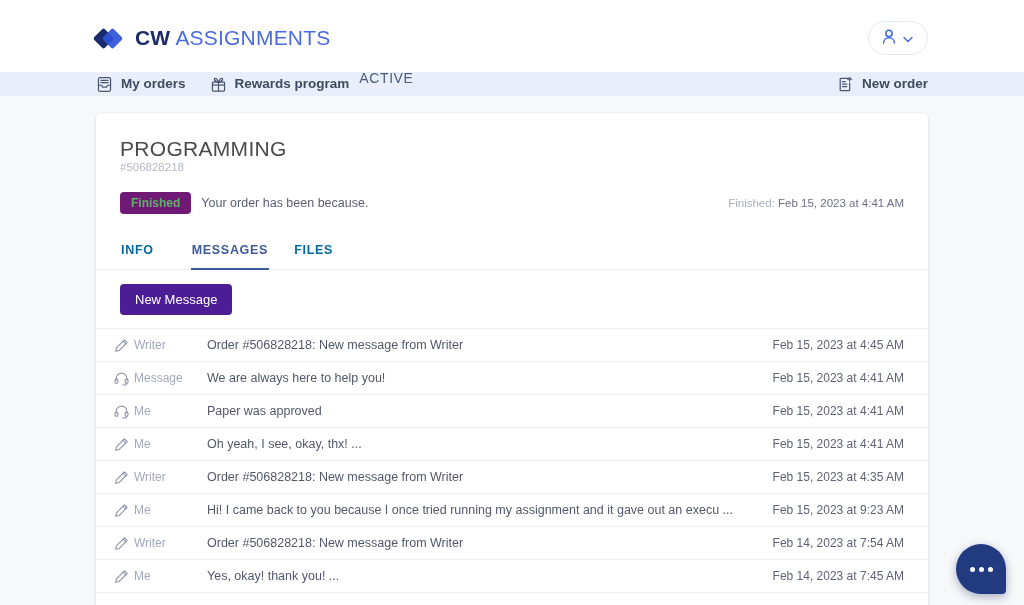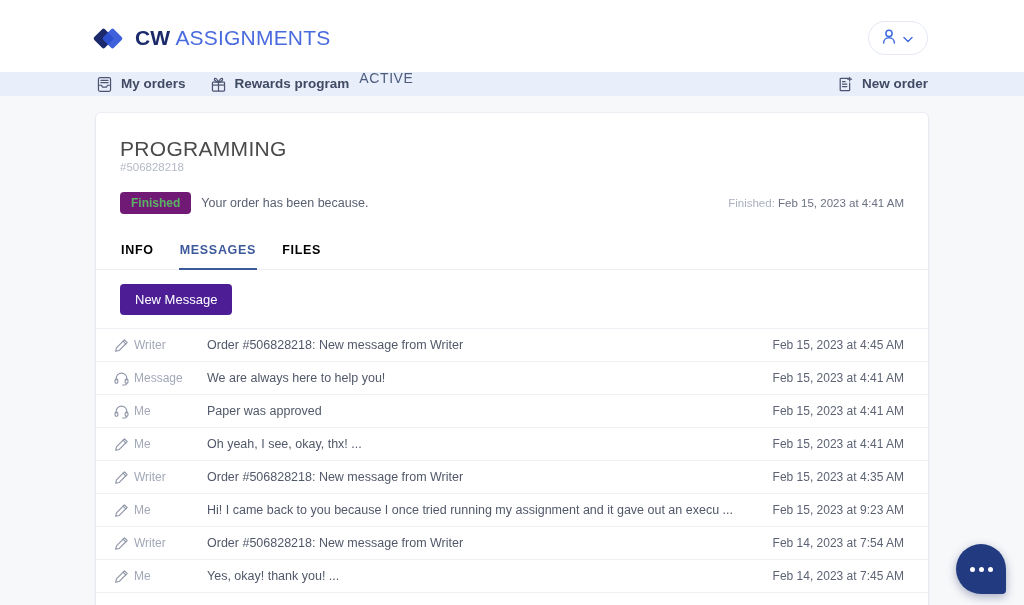--- a/index.html
+++ b/index.html
@@ -189,29 +189,30 @@
     display: flex;
     gap: 24px;
     margin-top: 20px;
     border-bottom: 1px solid #edeff4;
     padding: 0 24px;
   }
   .tab {
     font-size: 12.5px;
     font-weight: bold;
     letter-spacing: .7px;
-    color: #000000;
+    color: #0369a1;
     padding: 9px 1px 11px 1px;
     cursor: pointer;
     border-bottom: 2px solid transparent;
     margin-bottom: -1px;
   }
   .tab.active {
     color: #3c5a9a;
     border-bottom-color: #3c5a9a;
+    margin-left: 12px;
   }
 
   
   .btn-row { padding: 14px 24px 13px 24px; }
   .btn-primary {
     background: #4c1d95;
     color: #fff;
     border: none;
     font-family: inherit;
     font-size: 13px;

